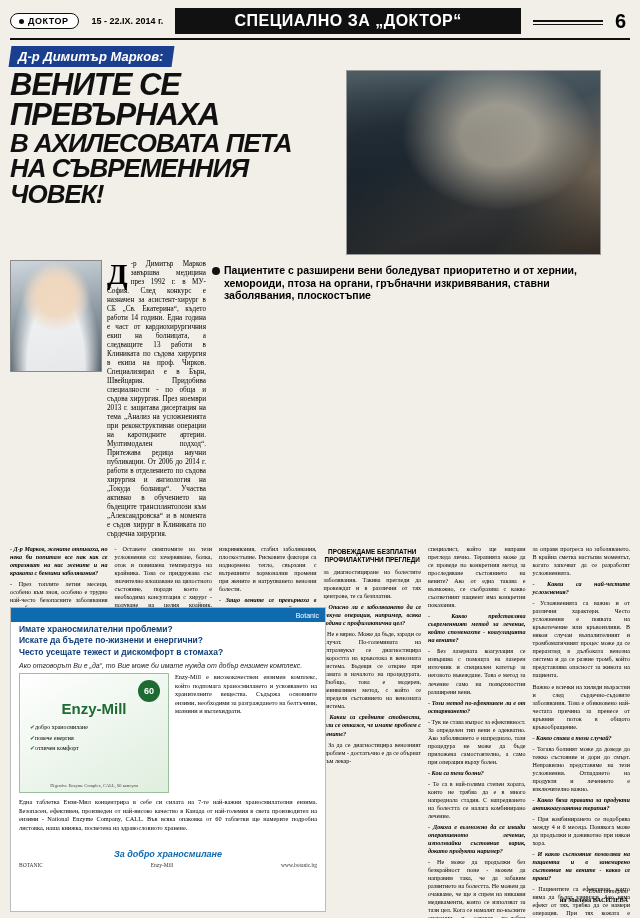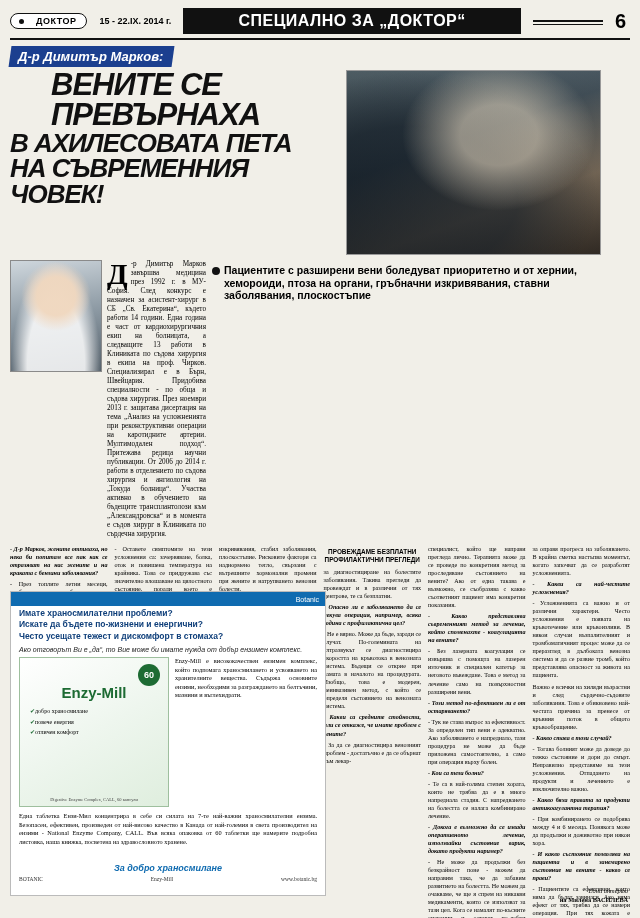--- a/index.html
+++ b/index.html
@@ -21,21 +21,21 @@
     display: flex; align-items: center; gap: 6px;
     height: 26px;
     margin-bottom: 4px;
   }
   .mh-left {
     border: 1px solid #111;
     border-radius: 11px;
     padding: 2px 10px 2px 8px;
     font-size: 9px; font-weight: bold; letter-spacing: .5px;
     font-family: "Liberation Sans", sans-serif;
-    display: flex; align-items: center; gap: 12px;
+    display: flex; align-items: center; gap: 4px;
     background: #fff;
   }
   .dot { width: 5px; height: 5px; border-radius: 50%; background: #111; display:inline-block; }
   .mh-date {
     font-size: 9px; font-family: "Liberation Sans", sans-serif;
     font-weight: bold; padding: 0 6px;
   }
   .mh-center {
     flex: 1;
     background: #111; color: #fff;
@@ -76,21 +76,21 @@
     display: flex; gap: 6px; align-items: flex-start;
   }
   .hero-left { width: 330px; }
   .bigtitle {
     font-family: "Liberation Sans", sans-serif;
     font-weight: bold; font-style: italic;
     color: #111;
     line-height: .98;
     letter-spacing: -1px;
   }
-  .bigtitle .l1 { font-size: 31px; display:block;margin-left:41px; }
+  .bigtitle .l1 { font-size: 31px; display:block; }
   .bigtitle .l3 { font-size: 26px; display:block; }
   .bigtitle .l4 { font-size: 26px; display:block; }
 
   .photo-main {
     width: 255px; height: 185px;
     background: linear-gradient(160deg,#4a5d66 0%, #2b3a44 40%, #7b6a55 70%, #3a3026 100%);
     position: relative; overflow: hidden;
     border: 1px solid #999;
   }
   .photo-main:after{
@@ -147,21 +147,21 @@
   .c4 { width: 104px; }
   .c5 { width: 104px; }
   .c6 { width: 104px; }
   .col p { margin-bottom: 3px; }
   .q { font-weight: bold; font-style: italic; }
   .col .sub { font-weight: bold; text-align: center; font-family:"Liberation Sans",sans-serif; font-size:6.4px; margin: 3px 0;}
 
   
   .ad {
     position: absolute;
-    left: 10px; bottom: 22px;
+    left: 10px; bottom: 6px;
     width: 316px; height: 305px;
     background: #fff;
     border: 1px solid #bbb;
   }
   .ad-top {
     height: 14px; background: #0f6bb0; color:#fff;
     font-family:"Liberation Sans",sans-serif; font-size:7px;
     display:flex; align-items:center; justify-content:flex-end;
     padding-right: 6px;
   }
@@ -169,21 +169,21 @@
     font-family:"Liberation Sans",sans-serif;
     font-weight:bold; font-size:8.5px; color:#0f3f7a;
     line-height:1.35; padding: 2px 8px 4px 8px;
   }
   .ad-sub {
     font-size:7px; font-style:italic; padding: 0 8px 4px 8px;
     font-family:"Liberation Sans",sans-serif; color:#222;
   }
   .ad-mid { display:flex; padding: 0 8px; gap:6px; }
   .ad-box {
-    width: 150px; height: 150px;
+    width: 150px; height: 120px;
     background: linear-gradient(150deg,#ffffff,#eef6ee 50%,#dfeede);
     border:1px solid #9ebf9e; position:relative;
   }
   .ad-box .bx-title{
     position:absolute; top:26px; left:0; right:0; text-align:center;
     font-family:"Liberation Sans",sans-serif; font-weight:bold;
     font-size:15px; color:#1d6b33;
   }
   .ad-box .bx-60{
     position:absolute; top:6px; right:8px;

